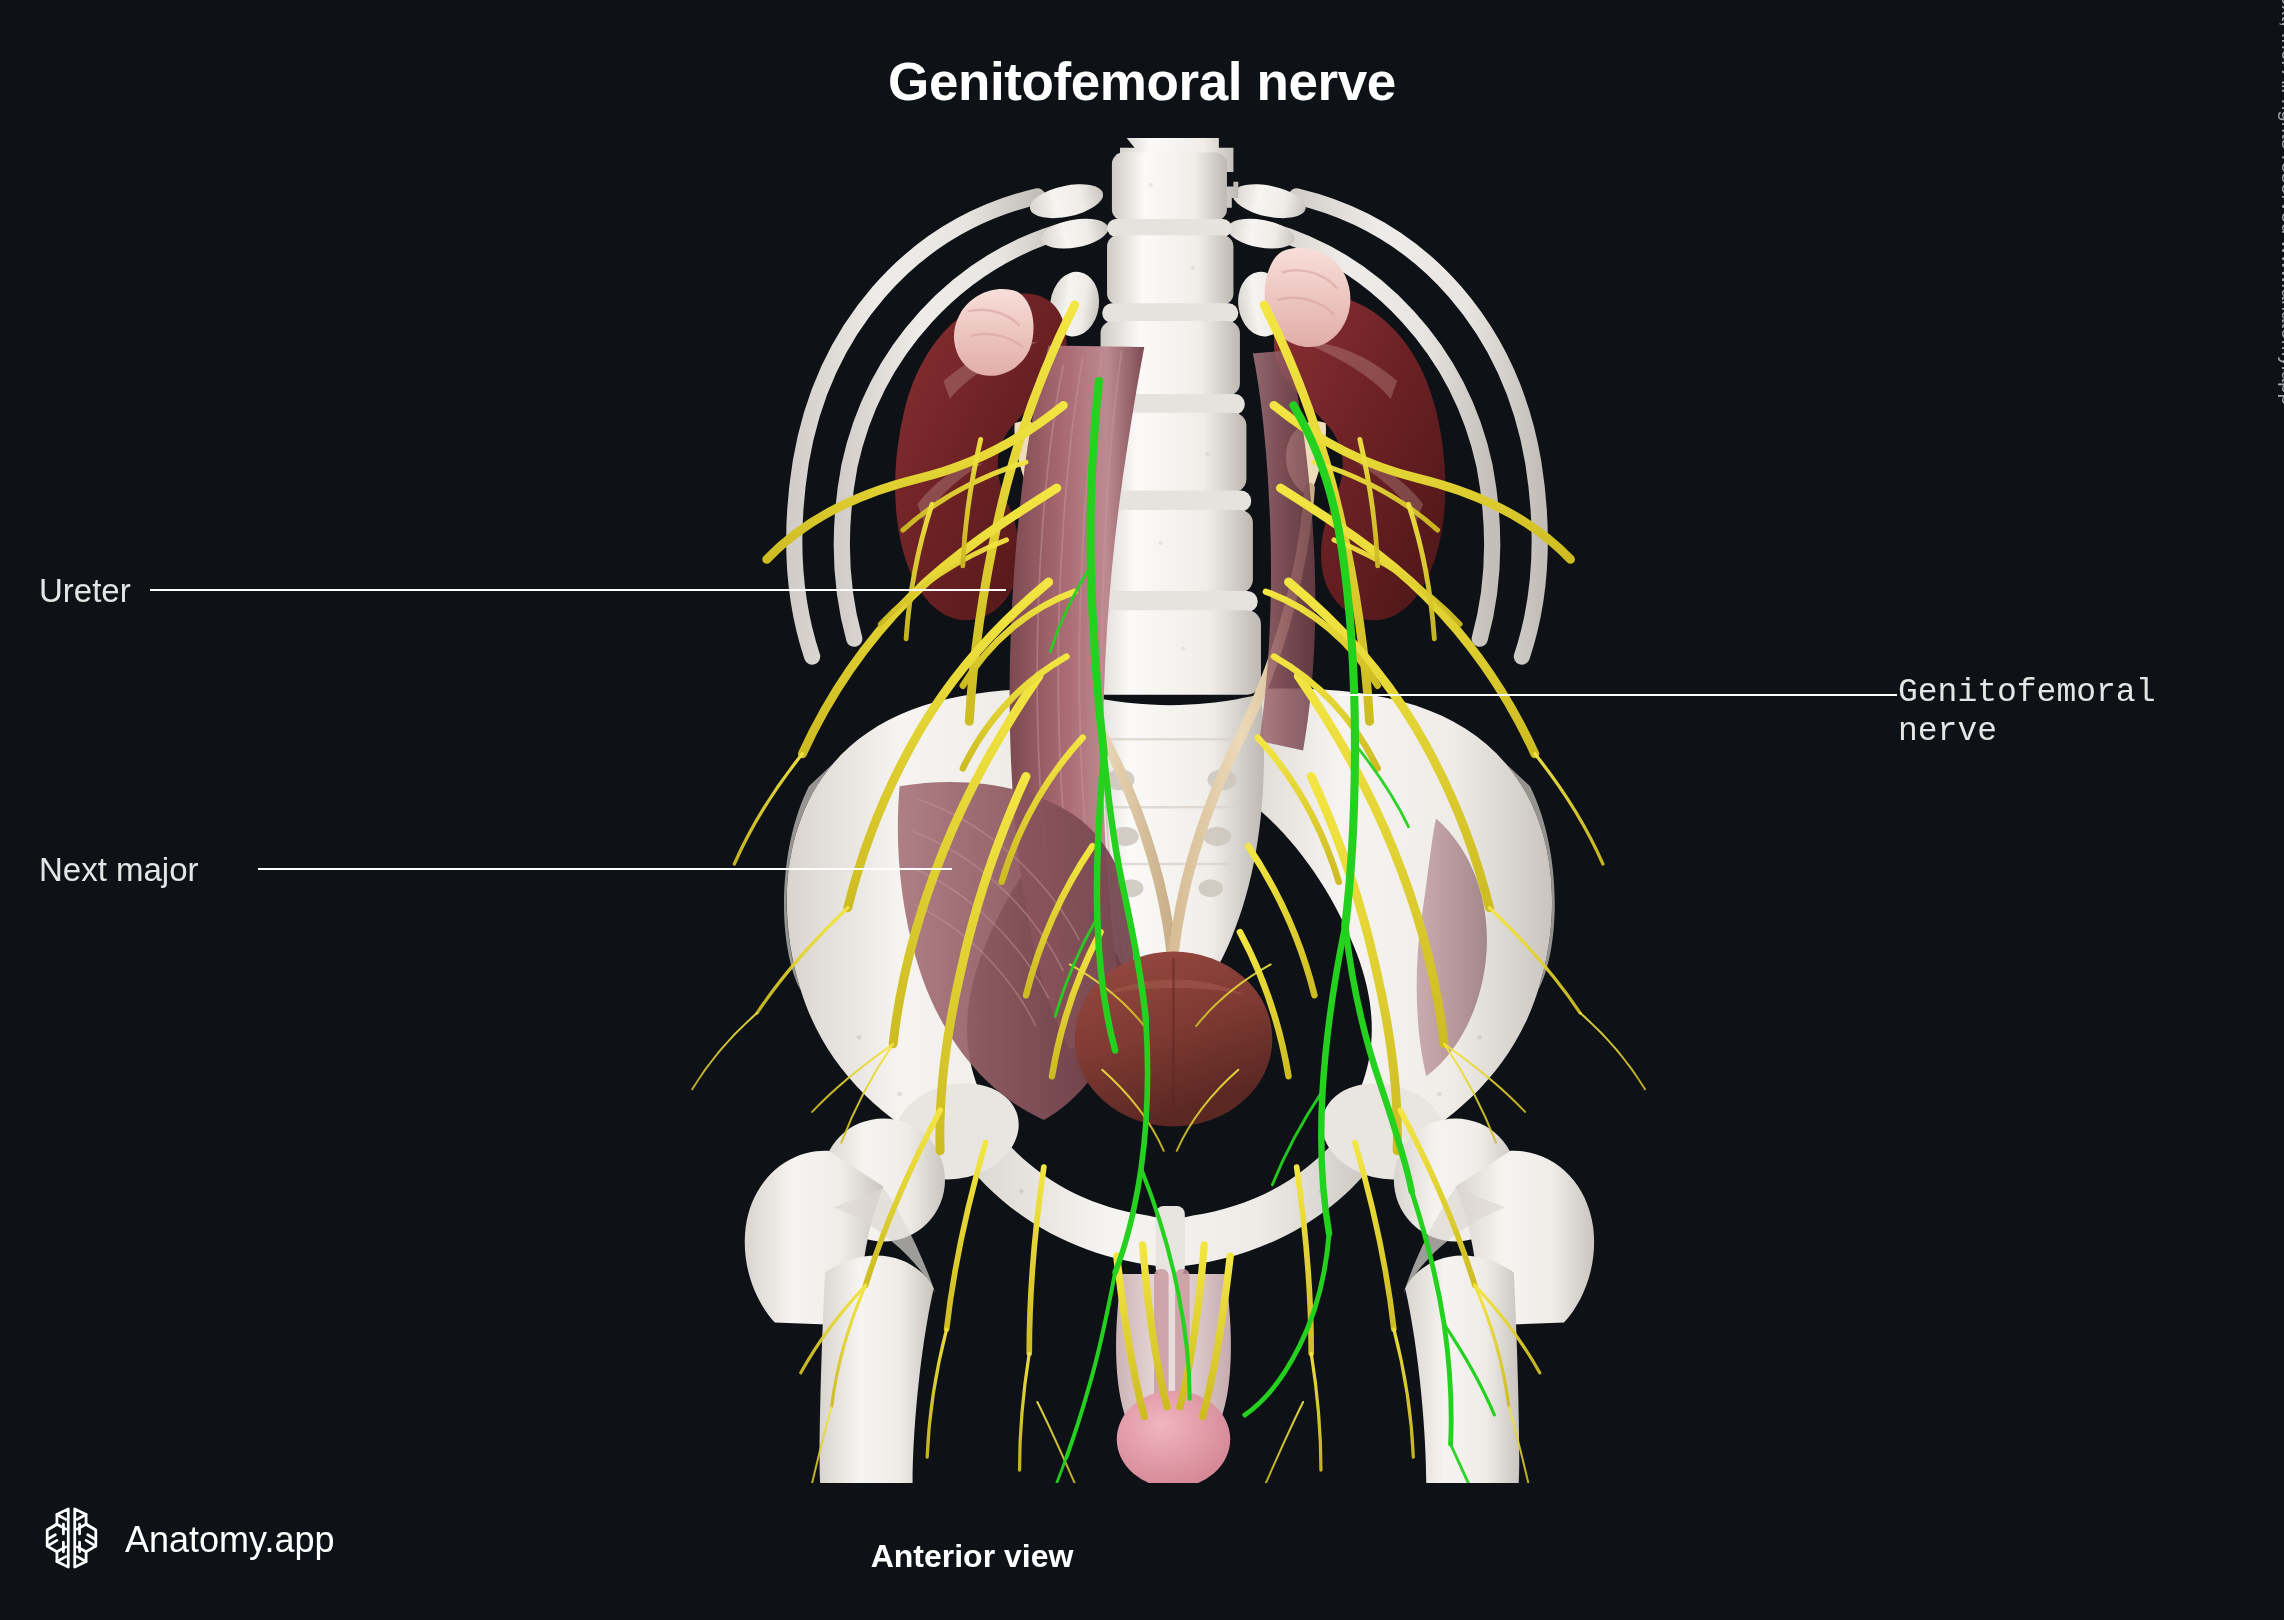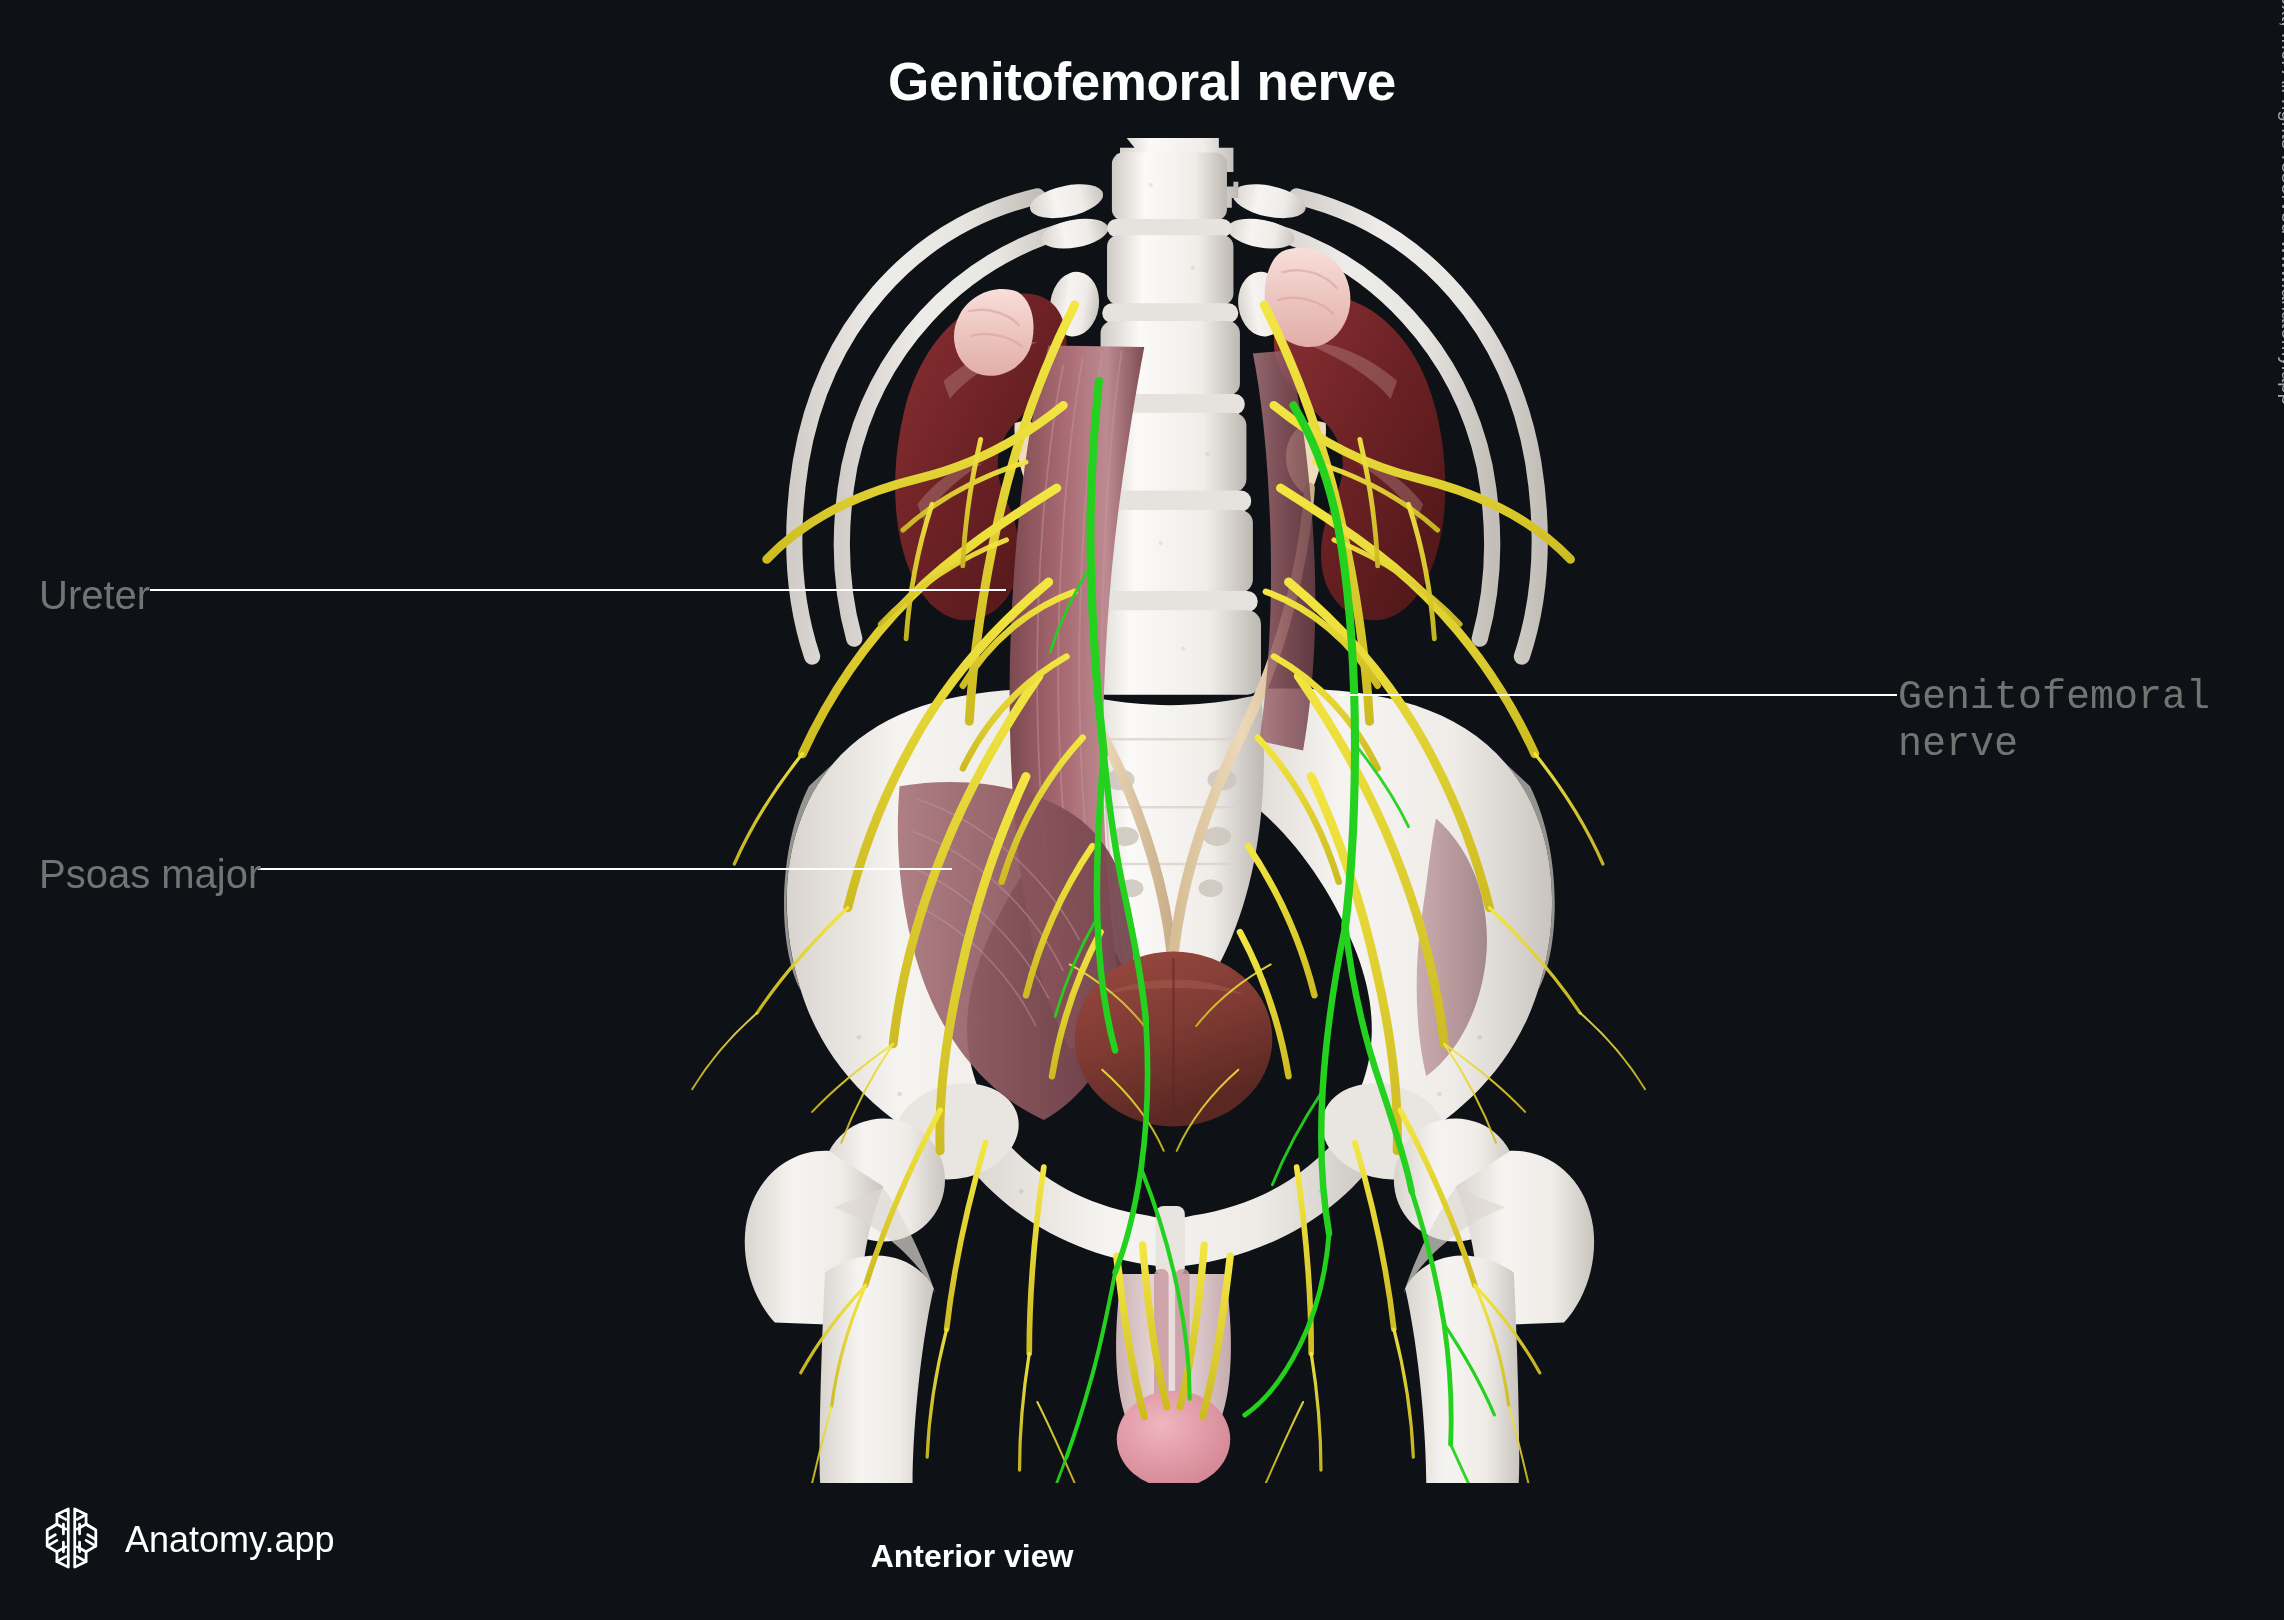--- a/index.html
+++ b/index.html
@@ -23,21 +23,21 @@
 
   
   #caption{
     position:absolute;top:1538px;left:10px;width:1924px;
     text-align:center;color:#ffffff;
     font-size:32px;font-weight:700;
   }
 
   
   .label{
-    position:absolute;color:#737373;font-size:40px;font-weight:400;
+    position:absolute;color:#e5e5e5;font-size:33px;font-weight:400;
     line-height:1.18;white-space:pre-line;
   }
   #label-ureter{left:39px;top:572px;}
   #label-psoas{left:39px;top:851px;}
   #label-gfn{left:1898px;top:674px;width:340px;font-family:Liberation Mono, monospace;}
 
   .leader{position:absolute;background:#ffffff;height:2.4px;}
   #leader-ureter{left:150px;top:589px;width:856px;}
   #leader-psoas{left:258px;top:868px;width:694px;}
   #leader-gfn{left:1338px;top:694px;width:559px;}
@@ -427,21 +427,21 @@
         </g>
       </g>
     </svg>
   </div>
 
   <div class="leader" id="leader-ureter"></div>
   <div class="leader" id="leader-psoas"></div>
   <div class="leader" id="leader-gfn"></div>
 
   <div class="label" id="label-ureter">Ureter</div>
-  <div class="label" id="label-psoas">Psoas major</div>
+  <div class="label" id="label-psoas">Next major</div>
   <div class="label" id="label-gfn">Genitofemoral
 nerve</div>
 
   <div id="caption">Anterior view</div>
 
   <div id="copyright">Copyrights @ 2025 Anatomy Next, Inc. All rights reserved www.anatomy.app</div>
 
   <div id="logo">
     <span>
       <svg width="65" height="68" viewBox="0 0 80 84" fill="none" stroke="#ffffff" stroke-width="3.4" stroke-linejoin="round" stroke-linecap="round">

